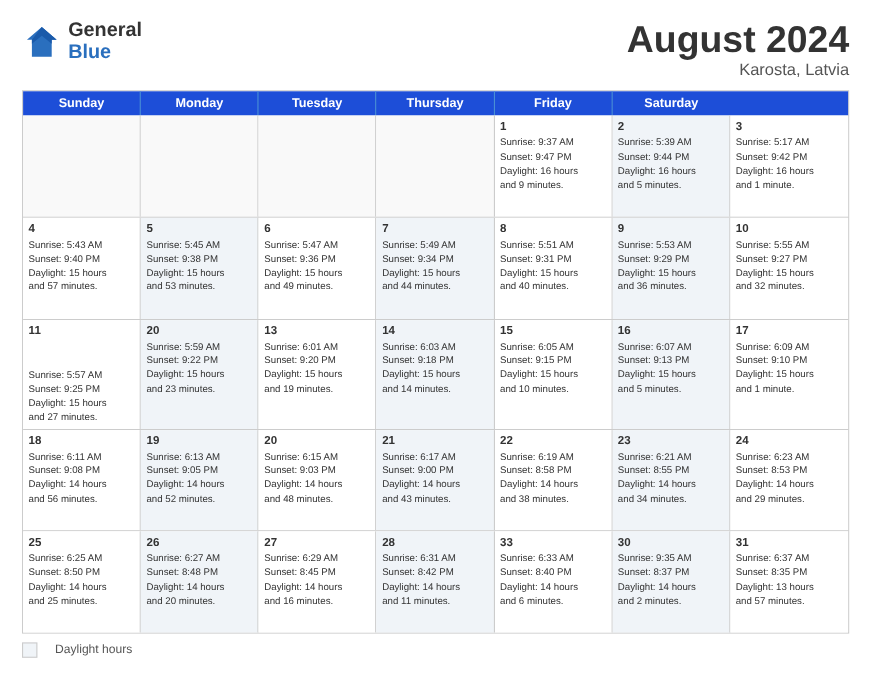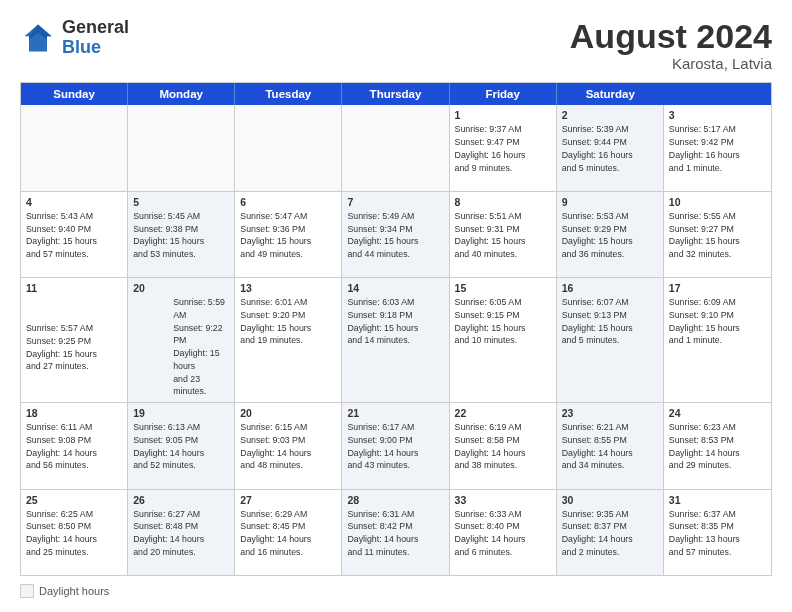--- a/index.html
+++ b/index.html
@@ -114,21 +114,21 @@
       font-size: 8.8px;
       line-height: 1.45;
       color: #333;
     }
     .footer {
       margin-top: 8px;
       font-size: 11px;
       color: #555;
       display: flex;
       align-items: center;
-      gap: 5px;
+      gap: 16px;
     }
     .footer-box {
       width: 14px;
       height: 14px;
       background: #f0f4f8;
       border: 1px solid #ccc;
       display: inline-block;
     }
   </style>
 </head>
@@ -243,21 +243,21 @@
         <div class="cal-row">
           <div class="cal-cell">
             <span class="day-num">11</span>
             <div class="cell-info" style="white-space: pre-line; margin-top: 28px;">Sunrise: 5:57 AM
 Sunset: 9:25 PM
 Daylight: 15 hours
 and 27 minutes.</div>
           </div>
           <div class="cal-cell shaded">
             <span class="day-num">20</span>
-            <div class="cell-info" style="white-space: pre-line; margin-left: 40px;">Sunrise: 5:59 AM
+            <div class="cell-info" style="white-space: pre-line;">Sunrise: 5:59 AM
 Sunset: 9:22 PM
 Daylight: 15 hours
 and 23 minutes.</div>
           </div>
           <div class="cal-cell">
             <span class="day-num">13</span>
             <div class="cell-info" style="white-space: pre-line;">Sunrise: 6:01 AM
 Sunset: 9:20 PM
 Daylight: 15 hours
 and 19 minutes.</div>

